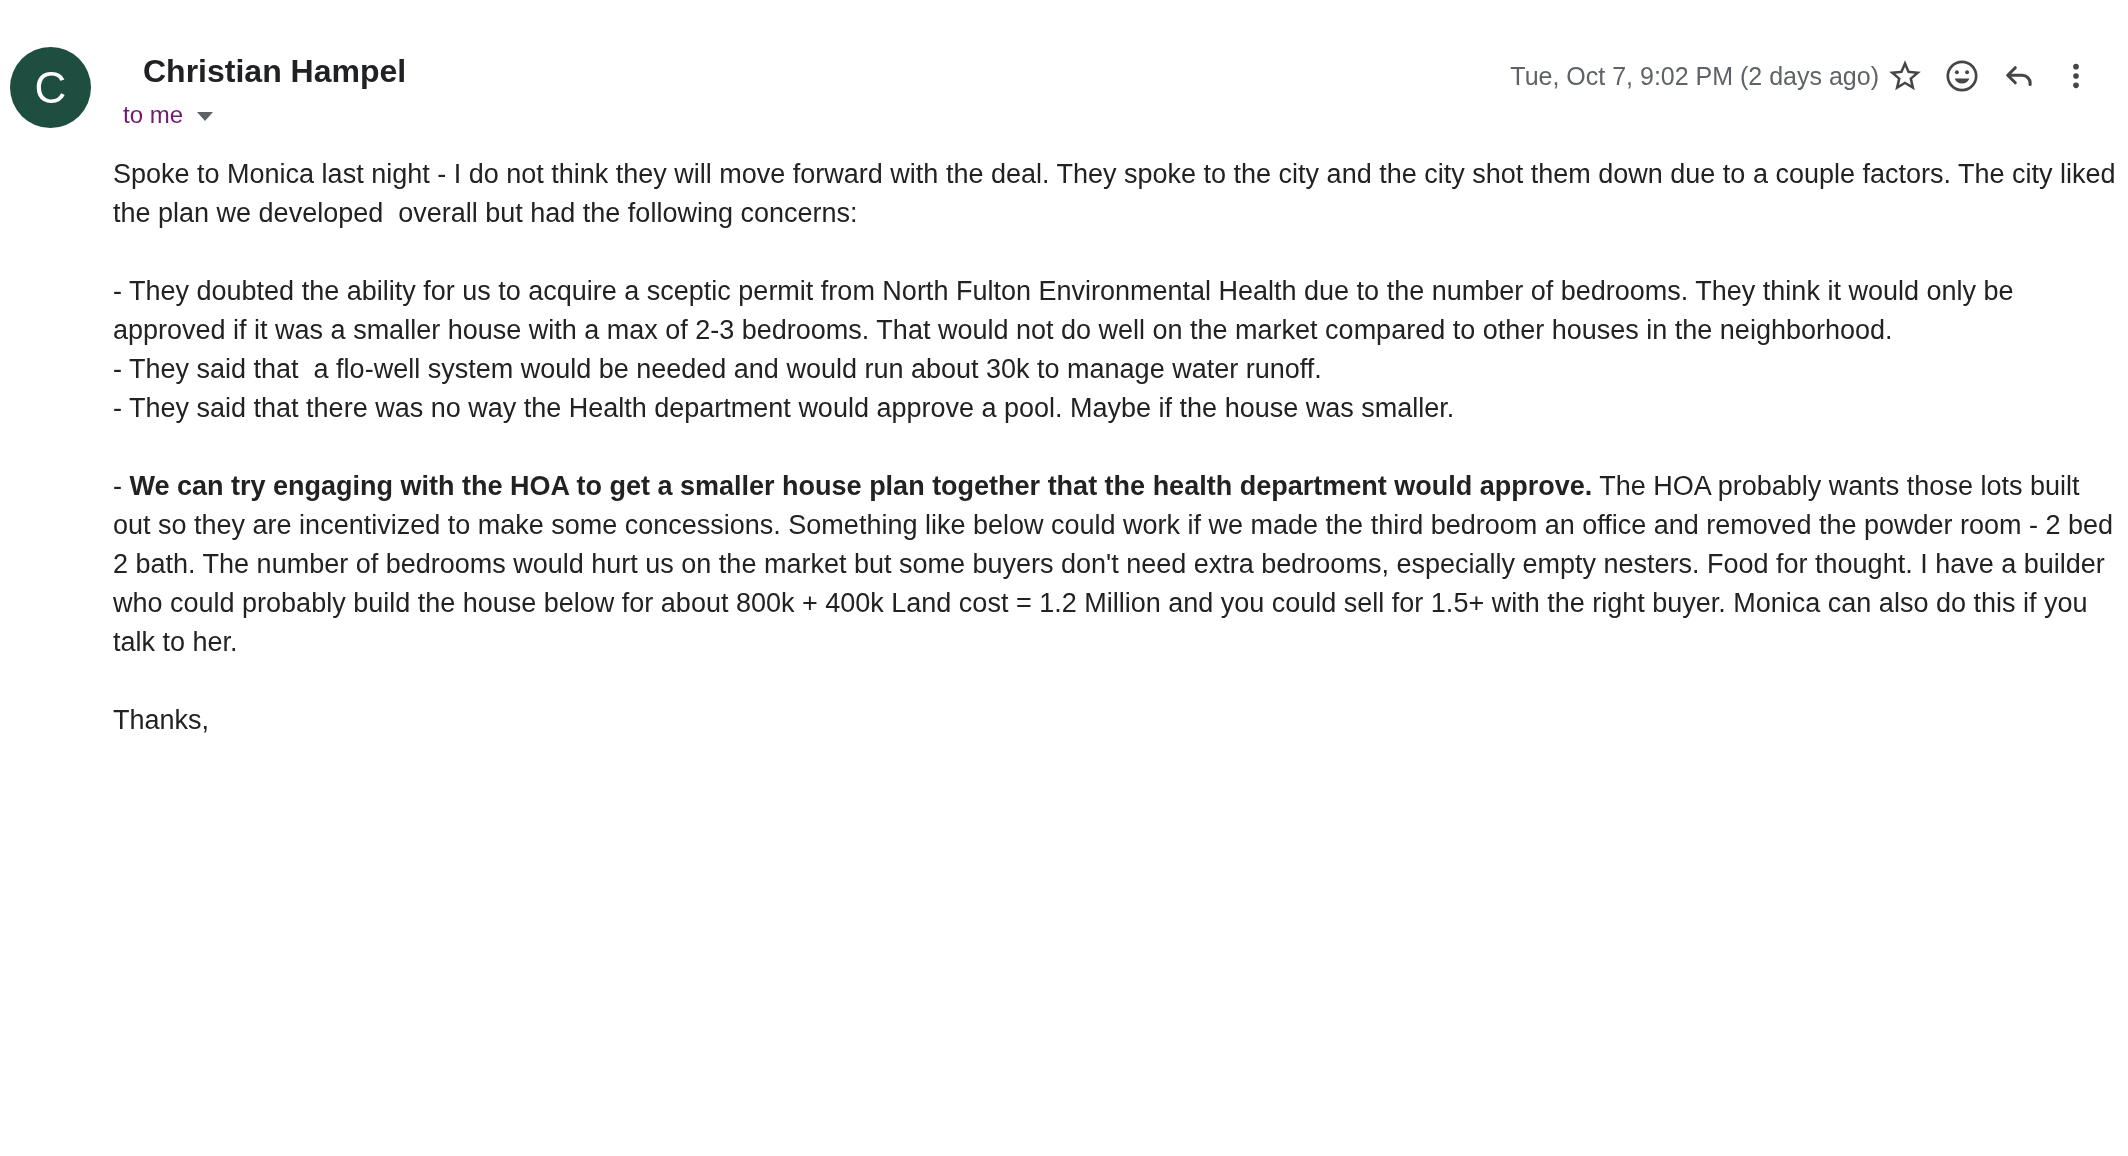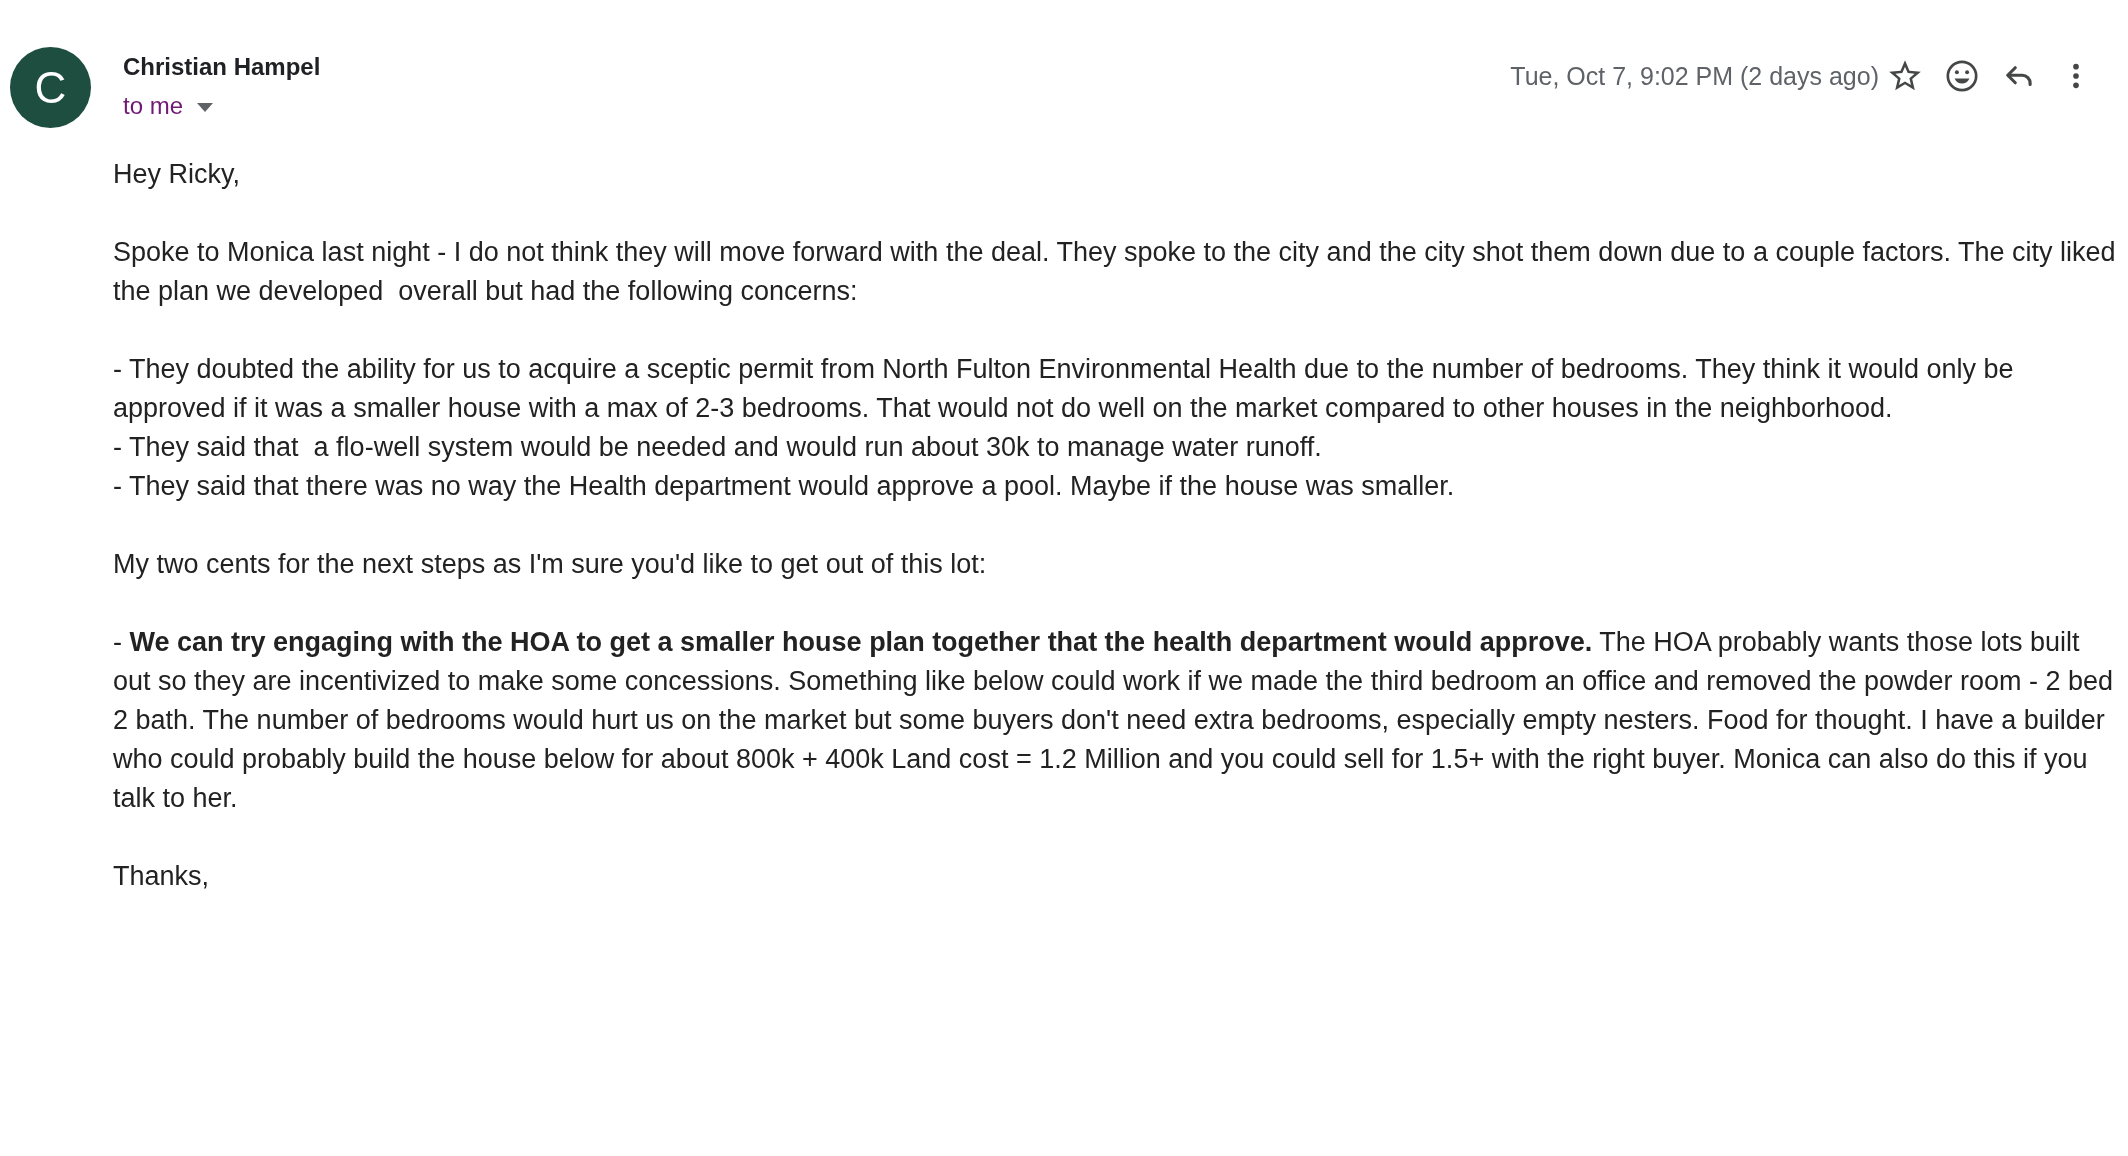--- a/index.html
+++ b/index.html
@@ -23,24 +23,25 @@
     border-radius: 50%;
     color: #ffffff;
     display: flex; align-items: center; justify-content: center;
     font-size: 44px;
     line-height: 1;
     flex: 0 0 auto;
     cursor: default;
   }
   .sender-block { margin-left: 32px; padding-top: 7px; }
   .sender-name {
-    font-size: 24px;
+    font-size: 32px;
     font-weight: 700;
     color: #202124;
     line-height: 1.1;
+    margin-left: 20px;
   }
   .recipient-row {
     margin-top: 14px;
     display: flex;
     align-items: center;
     gap: 14px;
     font-size: 24px;
     color: #701a75;
     cursor: pointer;
     line-height: 1;
@@ -145,32 +146,26 @@
             <circle cx="12" cy="12" r="2" fill="#444746"></circle>
             <circle cx="12" cy="18.6" r="2" fill="#444746"></circle>
           </svg>
         </span>
       </button>
     </div>
   </div>
 
   <div class="email-body">
       <div class="block">
-        <div class="tline"><span>Hey Ricky,</span></div>
-      </div>
-      <div class="block">
         <div class="tline"><span>Spoke to Monica last night - I do not think they will move forward with the deal. They spoke to the city and the city shot them down due to a couple factors. The city liked the plan we developed  overall but had the following concerns:</span></div>
       </div>
       <div class="block">
         <div class="tline"><span>- They doubted the ability for us to acquire a sceptic permit from North Fulton Environmental Health due to the number of bedrooms. They think it would only be approved if it was a smaller house with a max of 2-3 bedrooms. That would not do well on the market compared to other houses in the neighborhood.</span></div>
         <div class="tline"><span>- They said that  a flo-well system would be needed and would run about 30k to manage water runoff.</span></div>
         <div class="tline"><span>- They said that there was no way the Health department would approve a pool. Maybe if the house was smaller.</span></div>
-      </div>
-      <div class="block">
-        <div class="tline"><span>My two cents for the next steps as I'm sure you'd like to get out of this lot:</span></div>
       </div>
       <div class="block">
         <div class="tline"><span>- </span><span class="b">We can try engaging with the HOA to get a smaller house plan together that the health department would approve.</span><span> The HOA probably wants those lots built out so they are incentivized to make some concessions. Something like below could work if we made the third bedroom an office and removed the powder room - 2 bed 2 bath. The number of bedrooms would hurt us on the market but some buyers don't need extra bedrooms, especially empty nesters. Food for thought. I have a builder who could probably build the house below for about 800k + 400k Land cost = 1.2 Million and you could sell for 1.5+ with the right buyer. Monica can also do this if you talk to her.</span></div>
       </div>
       <div class="block">
         <div class="tline"><span>Thanks,</span></div>
       </div>
     </div>
 
 </div>

